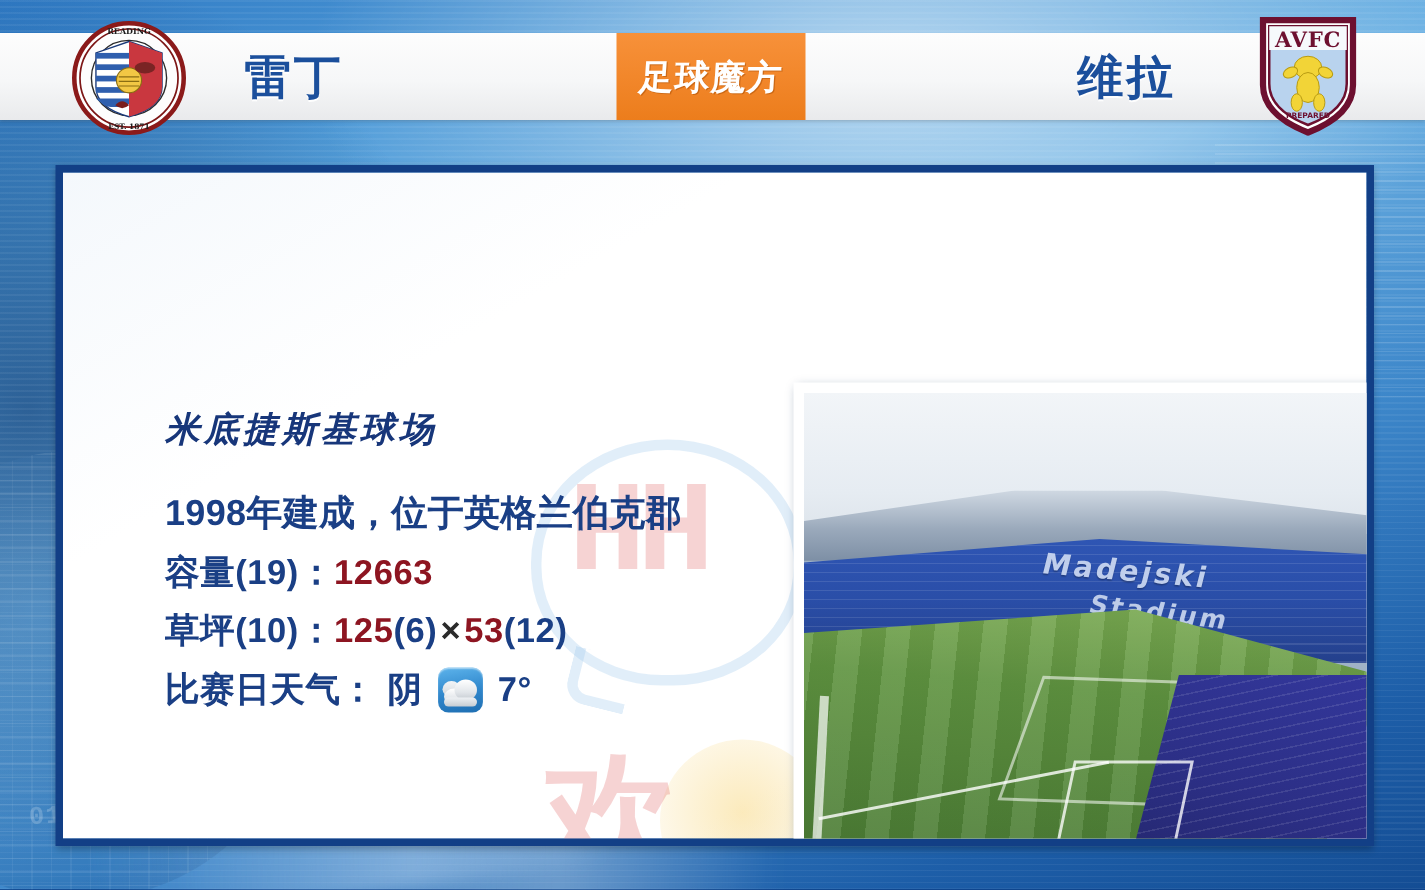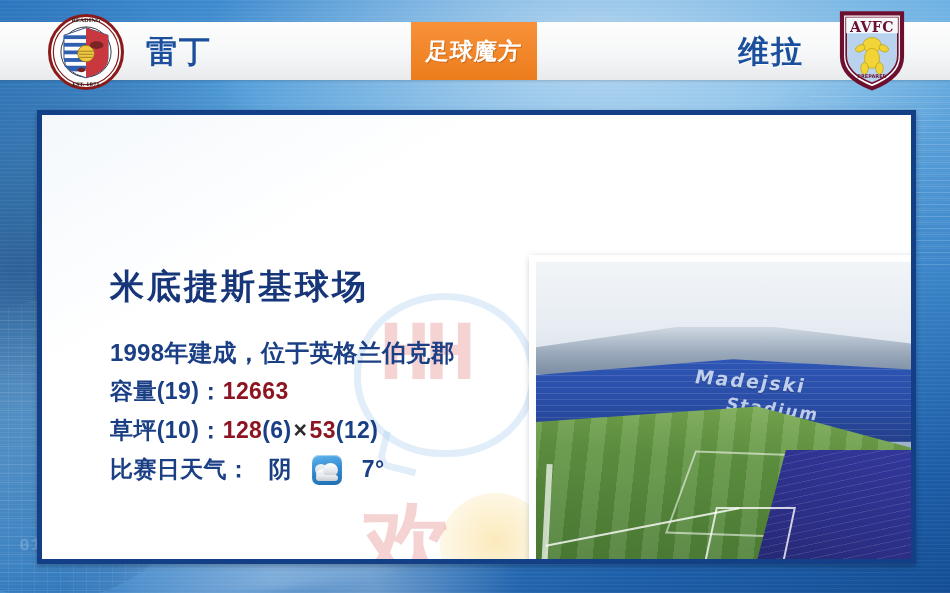--- a/index.html
+++ b/index.html
@@ -57,22 +57,22 @@
   .header-bar{
     position:absolute;left:0;top:22px;width:950px;height:58px;
     background:linear-gradient(180deg,#fdfdfd 0%,#f6f7f8 55%,#e9eaec 100%);
     box-shadow:0 1px 2px rgba(0,0,0,.18);
   }
   .team-name{
     position:absolute;top:32px;height:40px;line-height:40px;
     font-size:31px;font-weight:700;color:#1b4f9c;letter-spacing:2px;
     text-shadow:0 1px 0 rgba(255,255,255,.9);
   }
-  .team-home{left:146px;text-align:right;}
-  .team-away{left:718px;margin-left:20px;}
+  .team-home{left:163px;text-align:right;}
+  .team-away{left:718px;}
 
   .center-logo{
     position:absolute;left:411px;top:22px;width:126px;height:58px;
     background:linear-gradient(180deg,#f7913a 0%,#f2872b 50%,#ec7d1c 100%);
     display:flex;align-items:center;justify-content:center;
   }
   .center-logo-text{
     font-size:23px;font-weight:700;color:#fff;letter-spacing:1px;
     font-family:"DejaVu Sans",sans-serif;
     text-shadow:1px 1px 0 rgba(160,70,0,.45);
@@ -117,32 +117,33 @@
     left:320px;top:368px;font-size:92px;font-weight:700;color:rgba(222,96,96,.28);
   }
   .wm-yellow{
     left:398px;top:378px;width:110px;height:108px;border-radius:50%;
     background:radial-gradient(circle at 50% 45%, rgba(246,203,88,.40), rgba(246,203,88,.12) 72%, rgba(246,203,88,0) 78%);
   }
 
   
   .info{position:absolute;left:68px;top:146px;width:400px;}
   .venue-title{
-    font-size:34px;font-weight:700;color:#17367a;letter-spacing:3px;
-    line-height:50px;margin:0 0 22px 0;
+    font-size:23px;font-weight:700;color:#17367a;letter-spacing:3px;
+    line-height:50px;margin:0 0 12px 0;
     text-shadow:0 1px 0 rgba(255,255,255,.8);
+    font-style:italic;
   }
   .info-line{
     font-size:23px;font-weight:700;color:#1a3f85;line-height:39px;
     white-space:nowrap;letter-spacing:.4px;
   }
   .info-desc{font-size:24px;letter-spacing:.2px;}
   .num-red{color:#8d1521;}
   .sep-x{color:#2b2b2b;font-weight:700;padding:0 2px;}
-  .weather-row{display:flex;align-items:center;gap:18px;white-space:nowrap;}
+  .weather-row{display:flex;align-items:center;gap:8px;white-space:nowrap;}
   .weather-icon{
     display:inline-block;width:30px;height:30px;border-radius:7px;vertical-align:-7px;
     background:linear-gradient(170deg,#5db4ec 0%,#2f86cb 55%,#1e6eb2 100%);
     position:relative;margin:0 2px;flex:none;
     box-shadow:inset 0 1px 1px rgba(255,255,255,.5);
   }
   .weather-icon .c1,.weather-icon .c2,.weather-icon .c3{
     position:absolute;border-radius:50%;
     background:linear-gradient(180deg,#ffffff 0%,#e2e6ea 60%,#c3c9cf 100%);
   }
@@ -281,21 +282,21 @@
       <div class="info">
         <div class="venue-title">米底捷斯基球场</div>
 
         <div class="info-line info-desc">1998年建成，位于英格兰伯克郡</div>
 
         <div class="info-line">
           <span>容量(19)：</span><span class="num-red">12663</span>
         </div>
 
         <div class="info-line">
-          <span>草坪(10)：</span><span class="num-red">128</span><span>(6)</span><span class="sep-x">×</span><span class="num-red">53</span><span>(12)</span>
+          <span>草坪(10)：</span><span class="num-red">125</span><span>(6)</span><span class="sep-x">×</span><span class="num-red">53</span><span>(12)</span>
         </div>
 
 
         <div class="info-line weather-row">
           <span>比赛日天气：</span>
             <span>阴</span>
             <span class="weather-icon">
               <i class="c3"></i>
               <i class="c1"></i>
               <i class="c2"></i>

